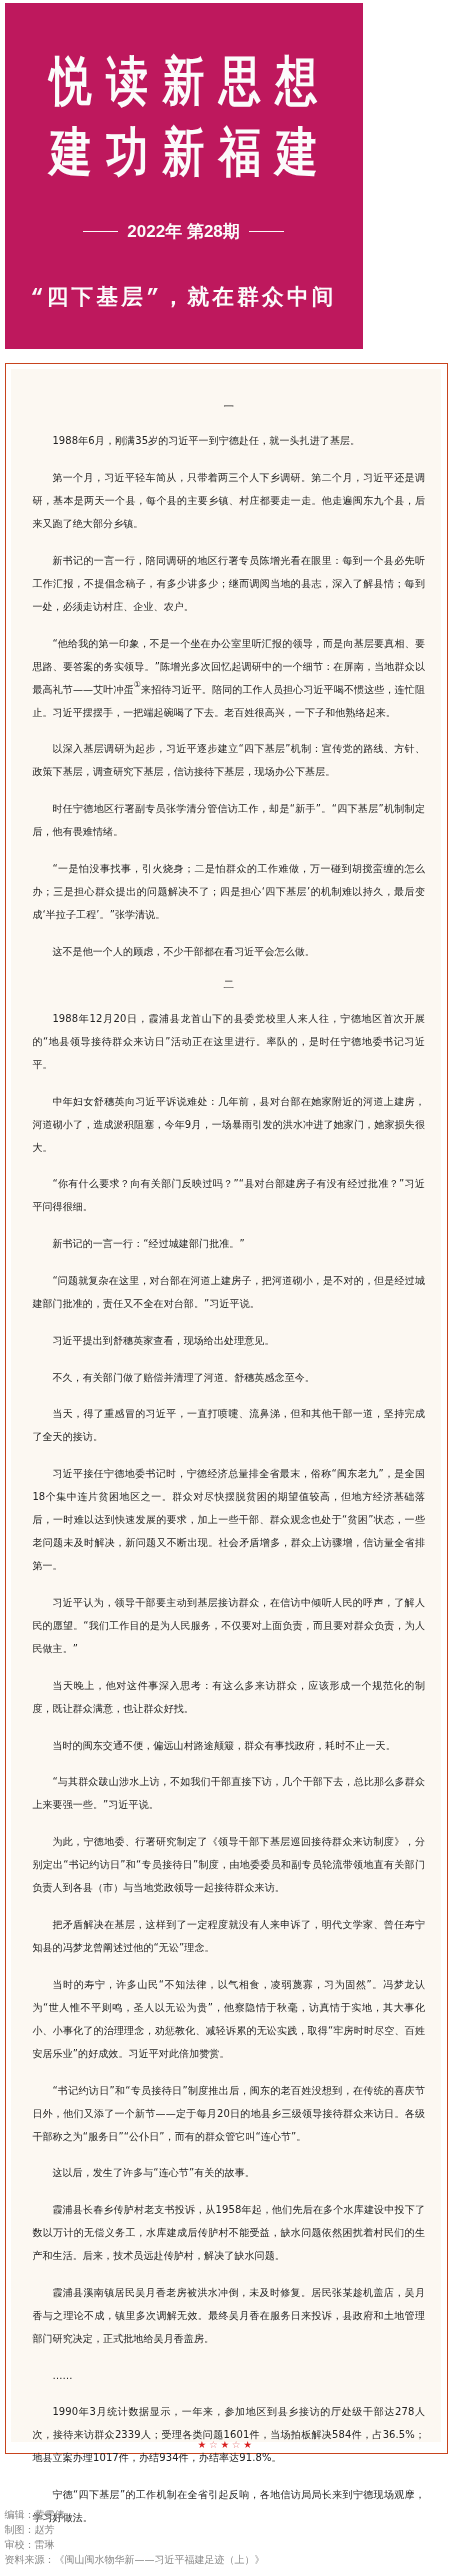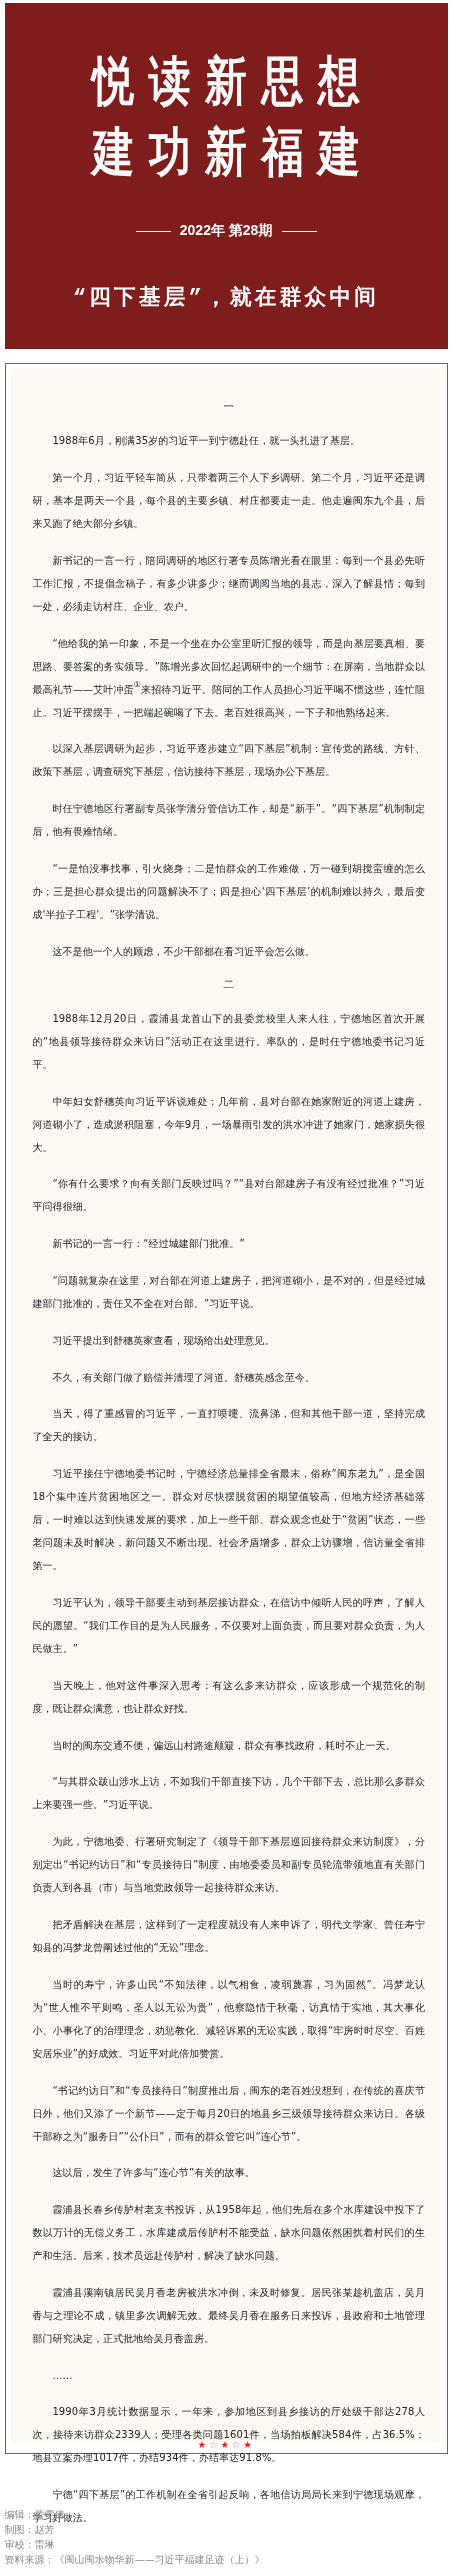--- a/index.html
+++ b/index.html
@@ -8,22 +8,22 @@
     width: 452px;
     height: 2576px;
     position: relative;
     overflow: hidden;
     font-family: "DejaVu Sans", "Liberation Sans", sans-serif;
     color: #222222;
   }
   .banner {
     position: absolute;
     left: 4.6px; top: 3.3px;
-    width: 443px; height: 346px;
-    background: #7f1d1d;
+    width: 358px; height: 346px;
+    background: #be185d;
     color: #fbfbfb;
     text-align: center;
   }
   .banner .title-line {
     position: absolute;
     left: 0; right: 0;
     font-family: "DejaVu Sans", sans-serif;
     font-weight: bold;
     font-size: 42px;
     letter-spacing: 14.4px;
@@ -32,21 +32,21 @@
     transform: scaleY(1.25);
   }
   .banner .t1 { top: 52px; }
   .banner .t2 { top: 123px; }
   .banner .issue {
     position: absolute;
     left: 0; right: 0; top: 218px;
     display: flex; align-items: center; justify-content: center;
     gap: 9.2px;
     font-family: "Liberation Sans", sans-serif;
-    font-size: 14px;
+    font-size: 17px;
     font-weight: bold;
     height: 19.6px;
   }
   .banner .issue .rule {
     width: 35px; height: 0.7px; background: #fbfbfb;
   }
   .banner .subtitle {
     position: absolute;
     left: 0; right: 0; top: 279px;
     font-family: Liberation Mono, monospace;

